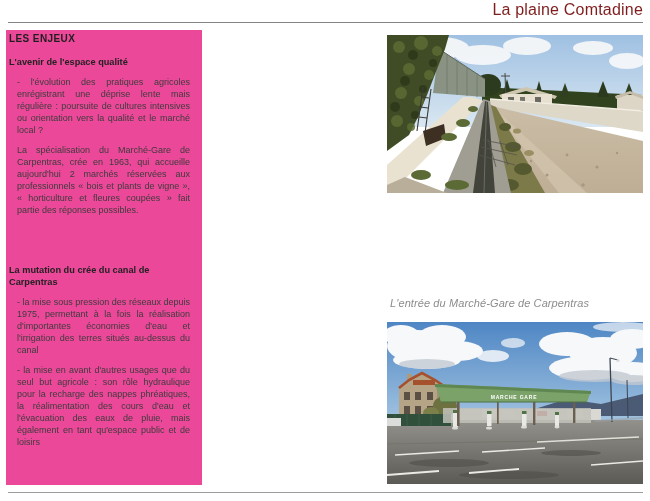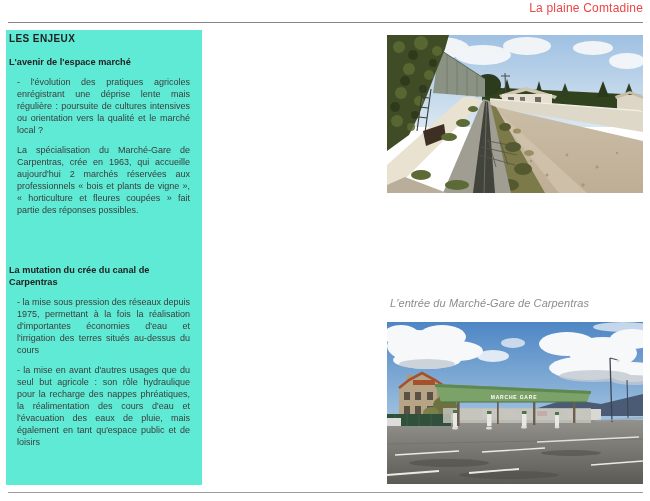--- a/index.html
+++ b/index.html
@@ -10,24 +10,24 @@
     height: 501px;
     background: #ffffff;
     font-family: "Liberation Sans", sans-serif;
     overflow: hidden;
   }
   
   .header-title {
     position: absolute;
     top: 1px;
     right: 7px;
-    font-size: 12px;
+    font-size: 16px;
     font-weight: 400;
     letter-spacing: 0.2px;
-    color: #ef4444;
+    color: #7f1d1d;
   }
   .header-rule {
     position: absolute;
     left: 8px;
     right: 7px;
     top: 22px;
     border-top: 1.5px solid #858585;
   }
   .bottom-rule {
     position: absolute;
@@ -36,21 +36,21 @@
     top: 492px;
     border-top: 1.5px solid #9c9c9c;
   }
   
   .enjeux-panel {
     position: absolute;
     left: 6px;
     top: 30px;
     width: 196px;
     height: 455px;
-    background: #5eead4;
+    background: #ec4899;
     padding: 3px 4px 0 3px;
     color: #3c3c3c;
   }
   .enjeux-title {
     font-size: 10px;
     font-weight: bold;
     letter-spacing: 0.4px;
     color: #1e1e1e;
     margin: 0;
   }
@@ -94,28 +94,28 @@
 
 <div class="page">
 
   <div class="header-title">La plaine Comtadine</div>
   <div class="header-rule"></div>
 
   <div class="enjeux-panel">
     <h1 class="enjeux-title">LES ENJEUX</h1>
 
     <div class="enjeux-section">
-      <h2 class="enjeux-heading">L'avenir de l'espace marché</h2>
+      <h2 class="enjeux-heading">L'avenir de l'espace qualité</h2>
       <p>- l'évolution des pratiques agricoles enrégistrant une déprise lente mais régulière : poursuite de cultures intensives ou orientation vers la qualité et le marché local ?</p>
       <p>La spécialisation du Marché-Gare de Carpentras, crée en 1963, qui accueille aujourd'hui 2 marchés réservées aux professionnels « bois et plants de vigne », « horticulture et fleures coupées » fait partie des réponses possibles.</p>
     </div>
 
     <div class="enjeux-section second">
       <h2 class="enjeux-heading">La mutation du crée du canal de Carpentras</h2>
-      <p>- la mise sous pression des réseaux depuis 1975, permettant à la fois la réalisation d'importantes économies d'eau et l'irrigation des terres situés au-dessus du cours</p>
+      <p>- la mise sous pression des réseaux depuis 1975, permettant à la fois la réalisation d'importantes économies d'eau et l'irrigation des terres situés au-dessus du canal</p>
       <p>- la mise en avant d'autres usages que du seul but agricole : son rôle hydraulique pour la recharge des nappes phréatiques, la réalimentation des cours d'eau et l'évacuation des eaux de pluie, mais également en tant qu'espace public et de loisirs</p>
     </div>
   </div>
 
   <div class="photo photo-canal">
     <svg viewBox="0 0 256 158" preserveAspectRatio="none">
       <defs>
         <linearGradient id="sky1" x1="0" y1="0" x2="0" y2="1">
           <stop offset="0" stop-color="#9fc0e2"></stop>
           <stop offset="1" stop-color="#d9e7f1"></stop>

